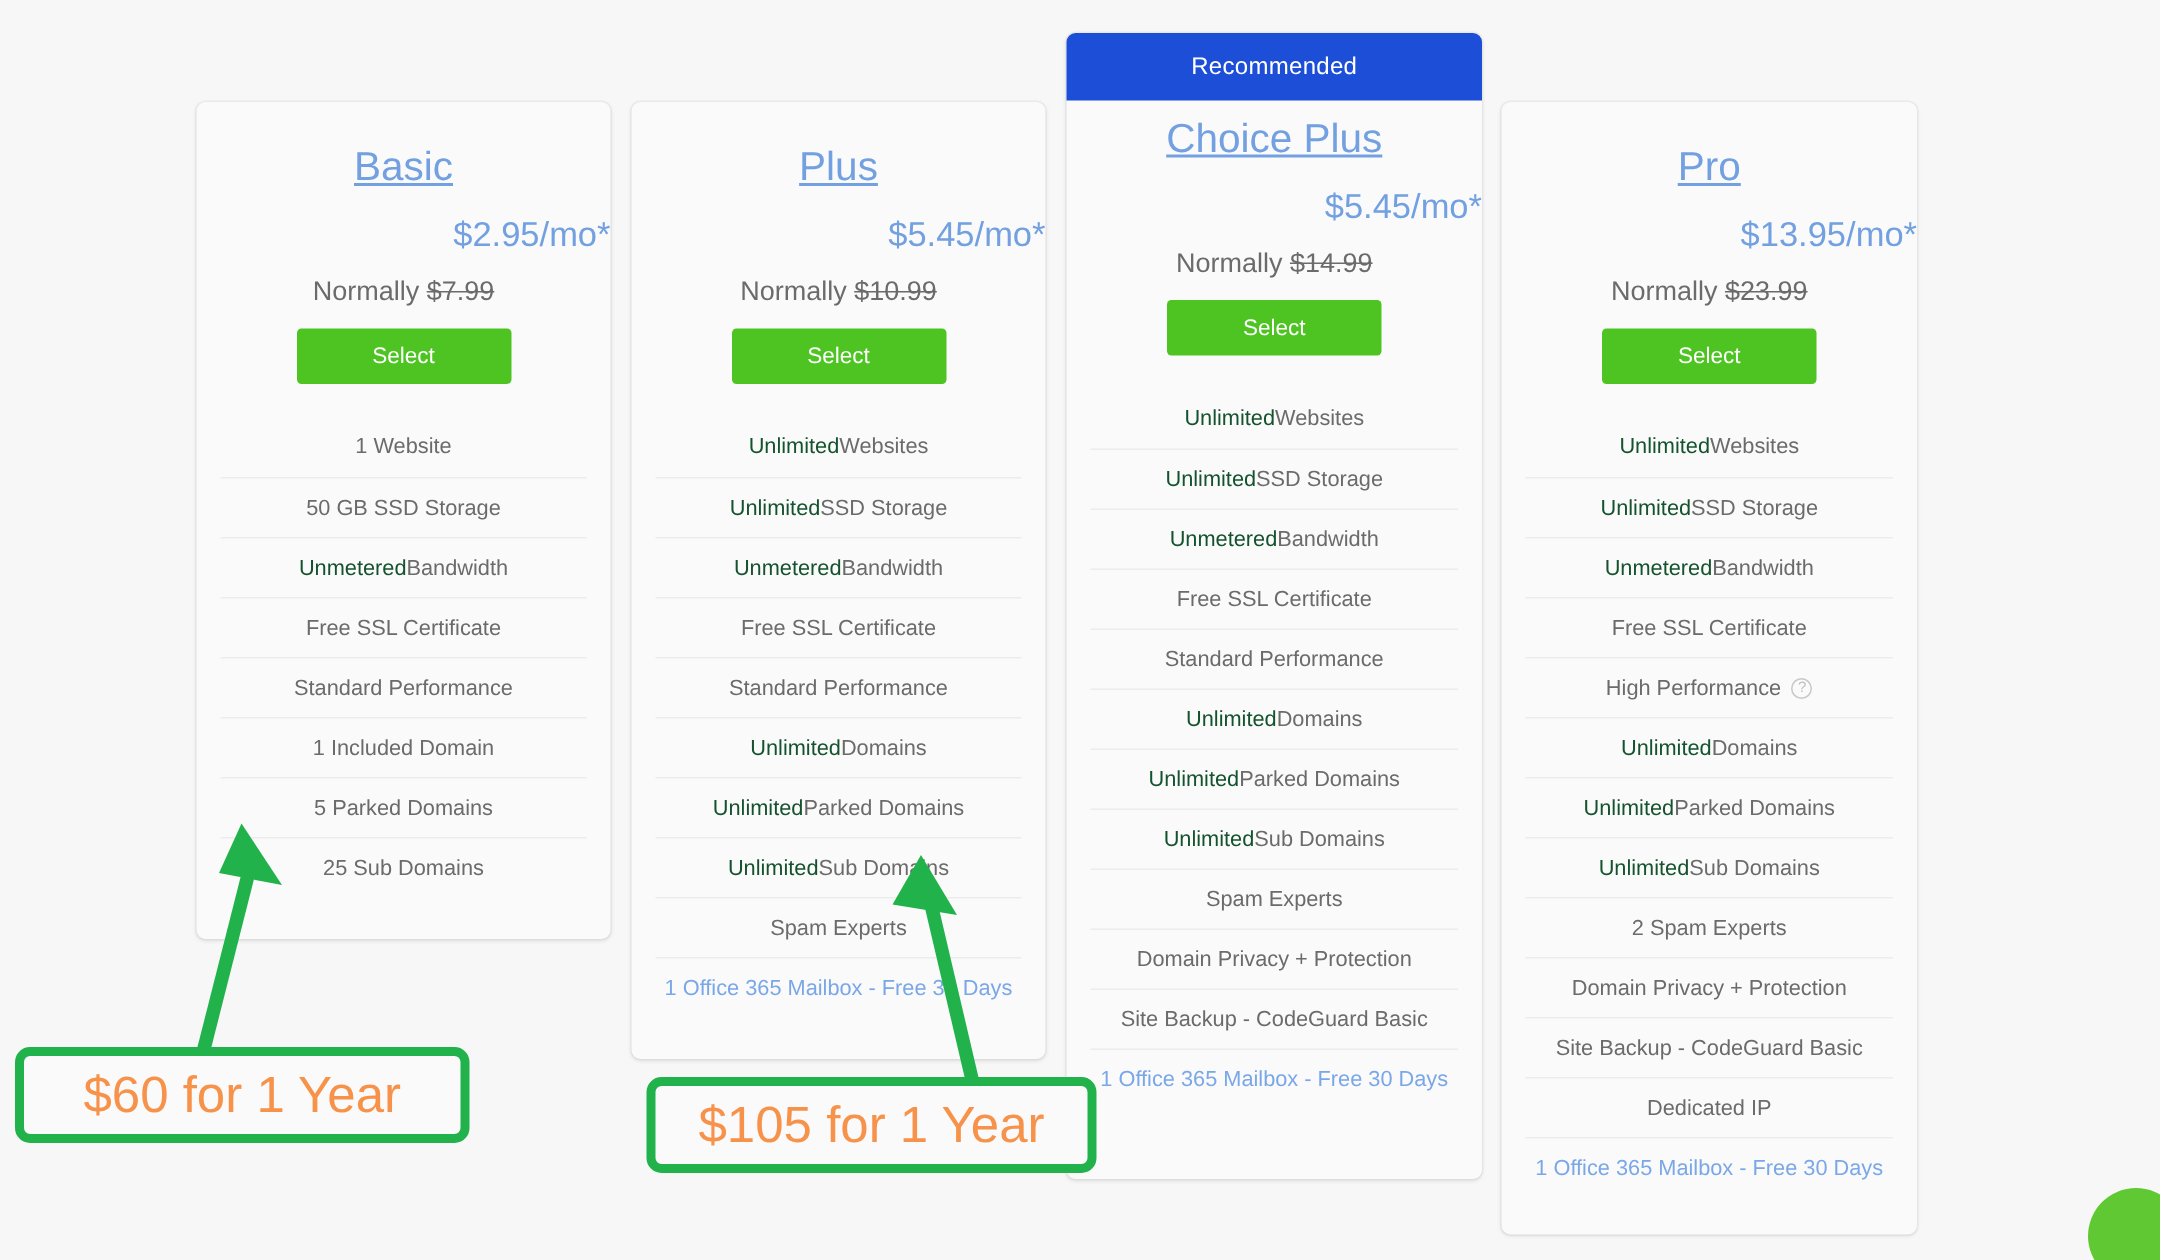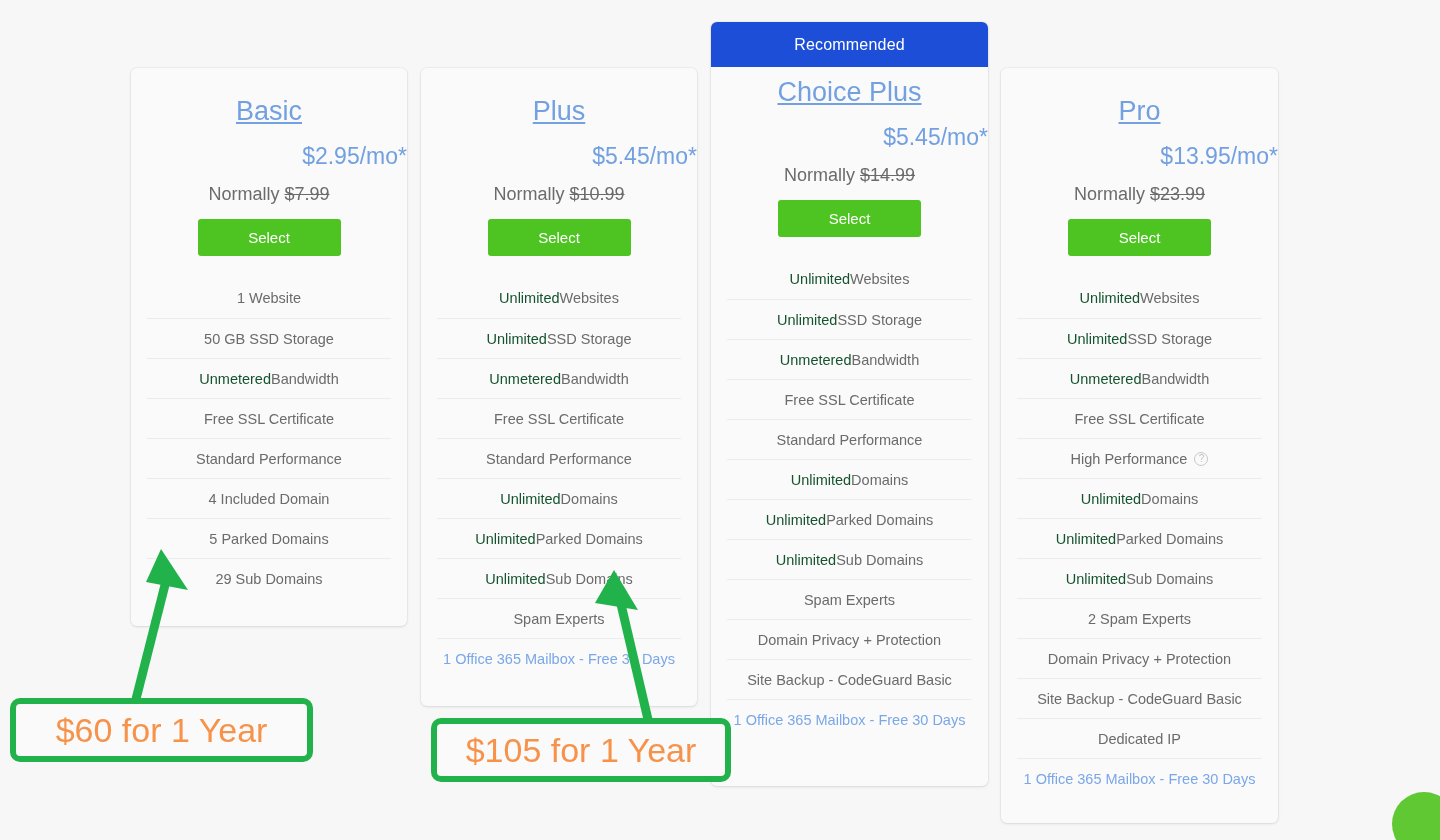--- a/index.html
+++ b/index.html
@@ -144,27 +144,27 @@
             <span class="hl">Unmetered</span>
             <span> Bandwidth</span>
           </div>
           <div class="feature">
             <span>Free SSL Certificate</span>
           </div>
           <div class="feature">
             <span>Standard Performance</span>
           </div>
           <div class="feature">
-            <span>4 Included Domain</span>
+            <span>1 Included Domain</span>
           </div>
           <div class="feature">
             <span>5 Parked Domains</span>
           </div>
           <div class="feature">
-            <span>29 Sub Domains</span>
+            <span>25 Sub Domains</span>
           </div>
         </div>
     </div>
   </div>
 
   <div class="card card-plus">
     <div class="card-body">
       <div class="plan-name">Plus</div>
       <div class="plan-price">$5.45/mo*</div>
       <div class="plan-normally">

